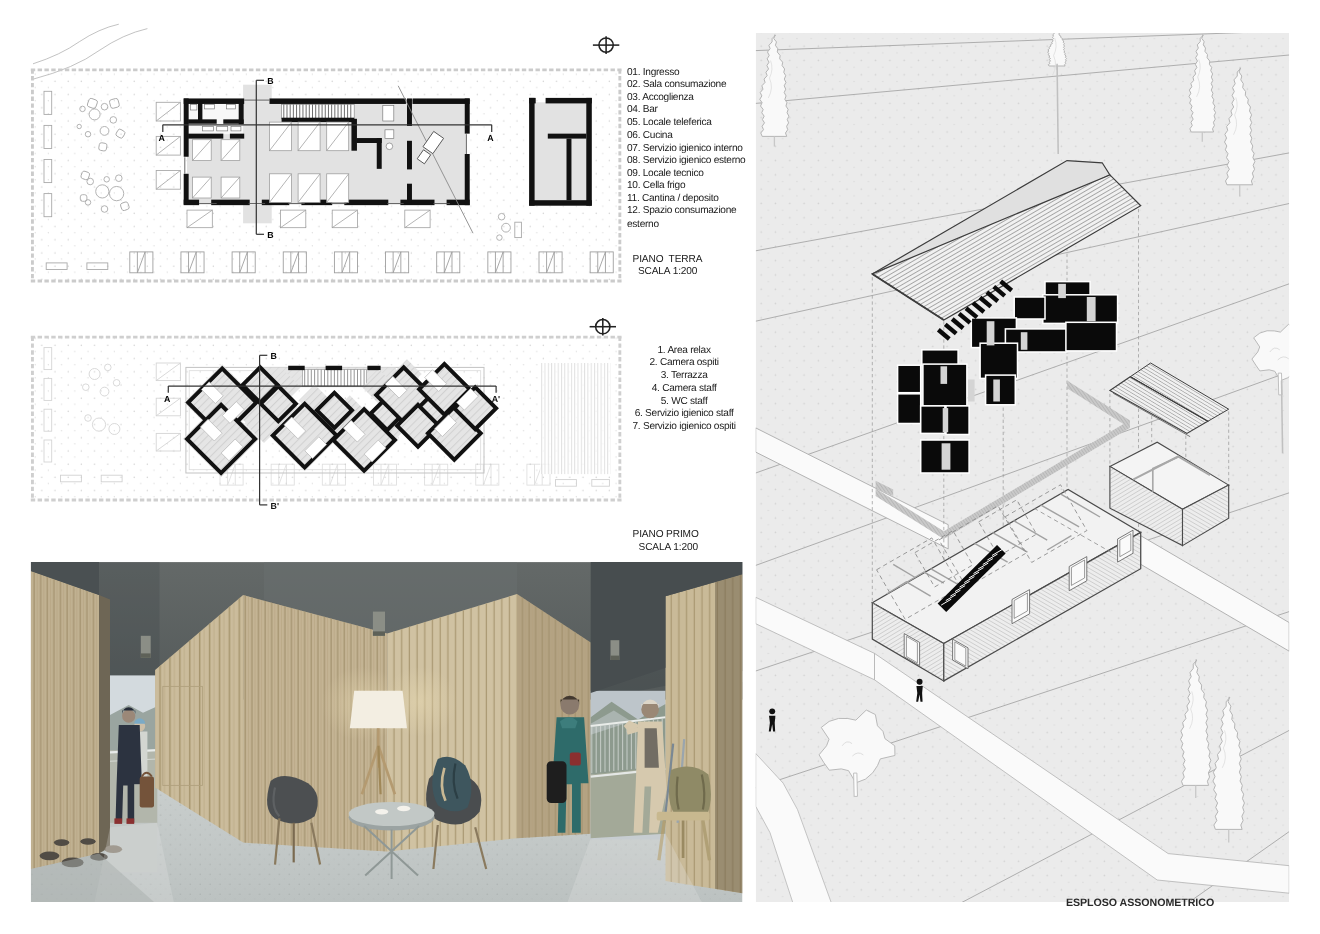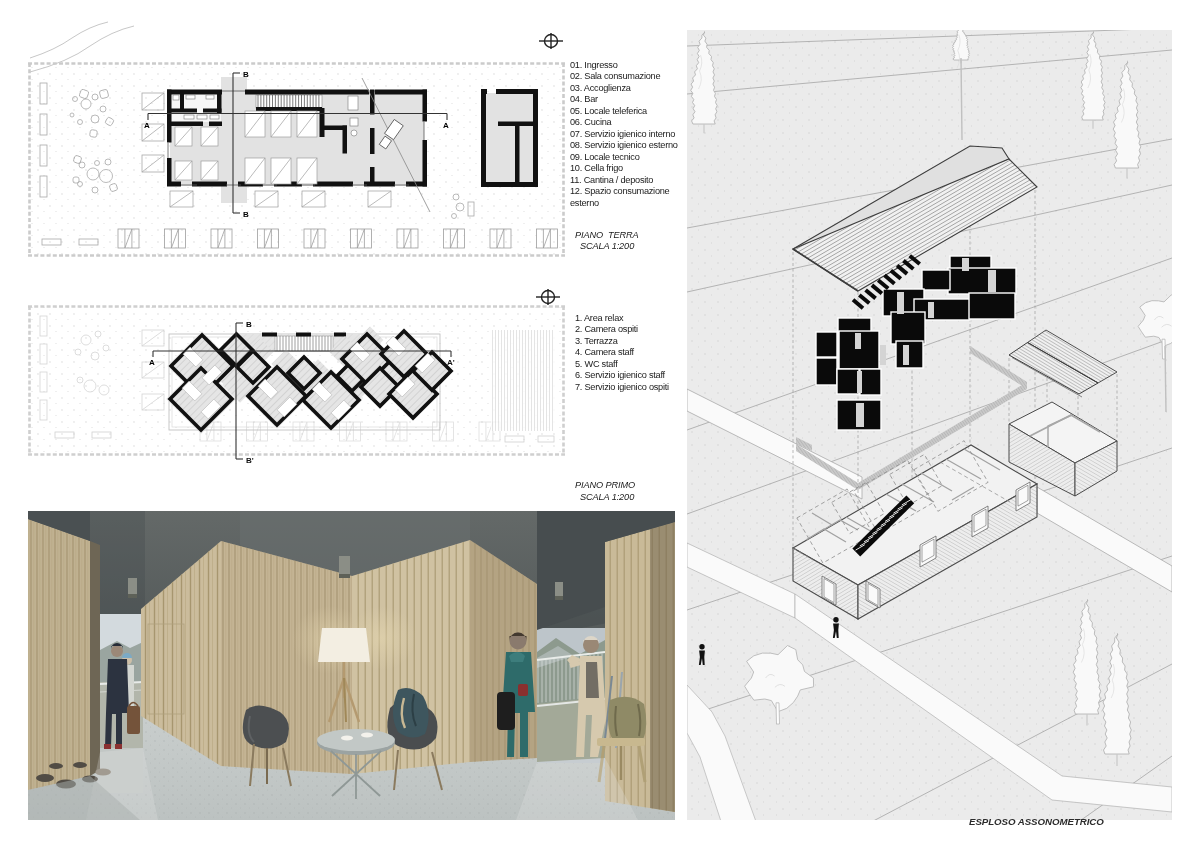--- a/index.html
+++ b/index.html
@@ -1,19 +1,19 @@
 <!DOCTYPE html>
 <html><head>
 <meta charset="utf-8">
 <style>
 html,body{margin:0;padding:0;background:#fff;overflow:hidden;} *{-webkit-font-smoothing:antialiased;}
 .page{position:relative;width:1200px;height:849px;background:#fff;overflow:hidden;font-family:"Liberation Sans",sans-serif;}
 svg.base{position:absolute;top:0;left:0;}
 .leg{position:absolute;font-size:9.2px;line-height:11.5px;color:#1a1a1a;letter-spacing:-0.25px;}
-.cap{position:absolute;font-size:9.2px;line-height:11.5px;color:#1a1a1a;letter-spacing:-0.1px;font-style:italic;}
+.cap{position:absolute;font-size:9.2px;line-height:11.5px;color:#1a1a1a;letter-spacing:-0.1px;}
 </style>
 </head>
 <body>
 <div class="page">
 <svg class="base" width="1200" height="849" viewBox="0 0 1200 849">
 <defs>
 <pattern id="dots1" width="12" height="12" patternUnits="userSpaceOnUse">
   <circle cx="2" cy="2" r="0.7" fill="#d4d4d4"></circle>
           <circle cx="8" cy="7.5" r="0.6" fill="#dcdcdc"></circle>
 </pattern>
@@ -1042,18 +1042,18 @@
           </g>
 <polygon points="28,790 90,776 140,820 28,820" fill="#a9afae" opacity="0.5"></polygon>
 </g>
 </g>
 </svg>
 
 <div class="leg" style="left:549px;top:59.5px;margin-left:21px;">01. Ingresso<br>02. Sala consumazione<br>03. Accoglienza<br>04. Bar<br>05. Locale teleferica<br>06. Cucina<br>07. Servizio igienico interno<br>08. Servizio igienico esterno<br>09. Locale tecnico<br>10. Cella frigo<br>11. Cantina / deposito<br>12. Spazio consumazione<br>esterno</div>
 
 <div class="cap" style="left:575px;top:229.5px;">PIANO&nbsp; TERRA<br>&nbsp;&nbsp;SCALA 1:200</div>
 
-<div class="leg" style="left:575px;top:312.5px;">1. Area relax<br>2. Camera ospiti<br>3. Terrazza<br>4. Camera staff<br>5. WC staff<br>6. Servizio igienico staff<br>7. Servizio igienico ospiti</div>
-
-<div class="cap" style="left:575px;top:480px;">PIANO PRIMO<br>&nbsp;&nbsp;SCALA 1:200</div>
+<div class="leg" style="left:575px;top:312.5px;text-align:center;">1. Area relax<br>2. Camera ospiti<br>3. Terrazza<br>4. Camera staff<br>5. WC staff<br>6. Servizio igienico staff<br>7. Servizio igienico ospiti</div>
+
+<div class="cap" style="left:575px;top:480px;text-align:center;">PIANO PRIMO<br>&nbsp;&nbsp;SCALA 1:200</div>
 
 <div class="cap" style="left:969px;top:816px;width:200px;text-align:left;font-size:9.7px;font-weight:bold;color:#2b2b2b;letter-spacing:-0.05px;">ESPLOSO ASSONOMETRICO</div>
 </div>
 
 </body></html>

